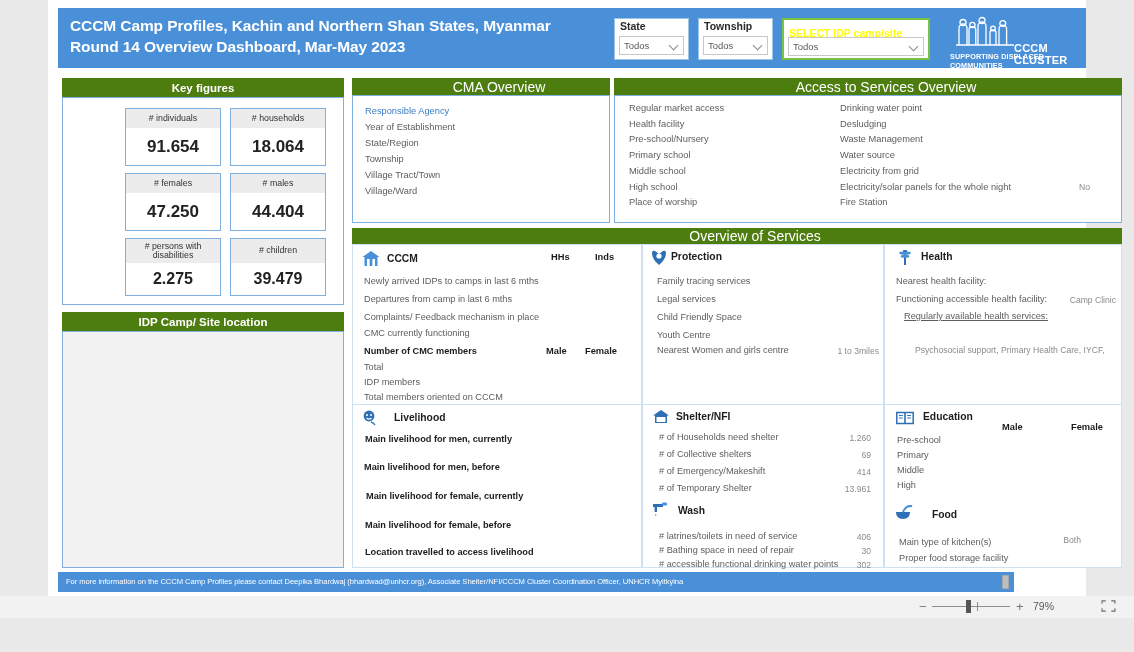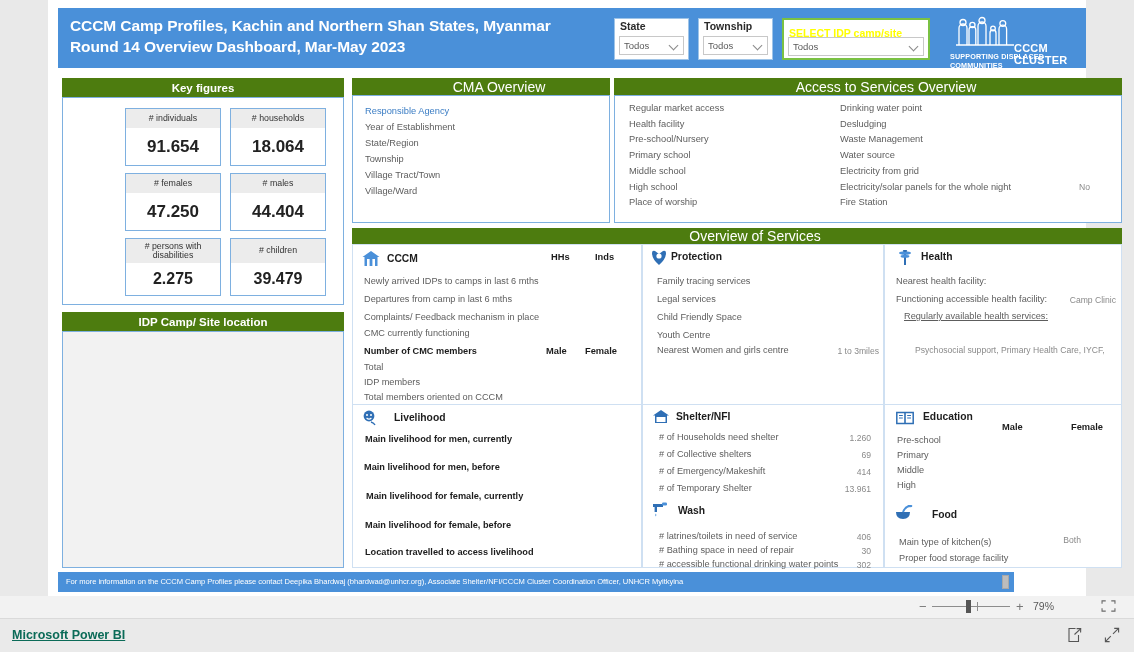--- a/index.html
+++ b/index.html
@@ -467,32 +467,14 @@
     <svg id="zb-fit" viewBox="0 0 16 13">
       <g fill="none" stroke="#6a6a6a" stroke-width="1.2">
         <path d="M1 4 L1 1 L5 1"></path>
         <path d="M11 1 L15 1 L15 4"></path>
         <path d="M15 9 L15 12 L11 12"></path>
         <path d="M5 12 L1 12 L1 9"></path>
       </g>
     </svg>
   </div>
 
-  <div id="statusbar">
-    <a id="pbi-link" href="#">Microsoft Power BI</a>
-    <svg class="sb-icon" id="sb-share" viewBox="0 0 16 16">
-      <g fill="none" stroke="#555555" stroke-width="1.1">
-        <path d="M9.5 1.5 L3 1.5 L3 14.5 L12.5 14.5 L12.5 8"></path>
-        <path d="M8.5 7.5 L14.5 1.8"></path>
-        <path d="M10.6 1.6 L14.7 1.5 L14.6 5.6"></path>
-      </g>
-    </svg>
-    <svg class="sb-icon" id="sb-expand" viewBox="0 0 16 16">
-      <g fill="none" stroke="#555555" stroke-width="1.1">
-        <path d="M9 6.8 L14.5 1.4"></path>
-        <path d="M10.2 1.4 L14.6 1.4 L14.6 5.6"></path>
-        <path d="M6.8 9.2 L1.4 14.6"></path>
-        <path d="M5.6 14.6 L1.4 14.6 L1.4 10.4"></path>
-      </g>
-    </svg>
-  </div>
 
 </div>
 
 </body></html>

